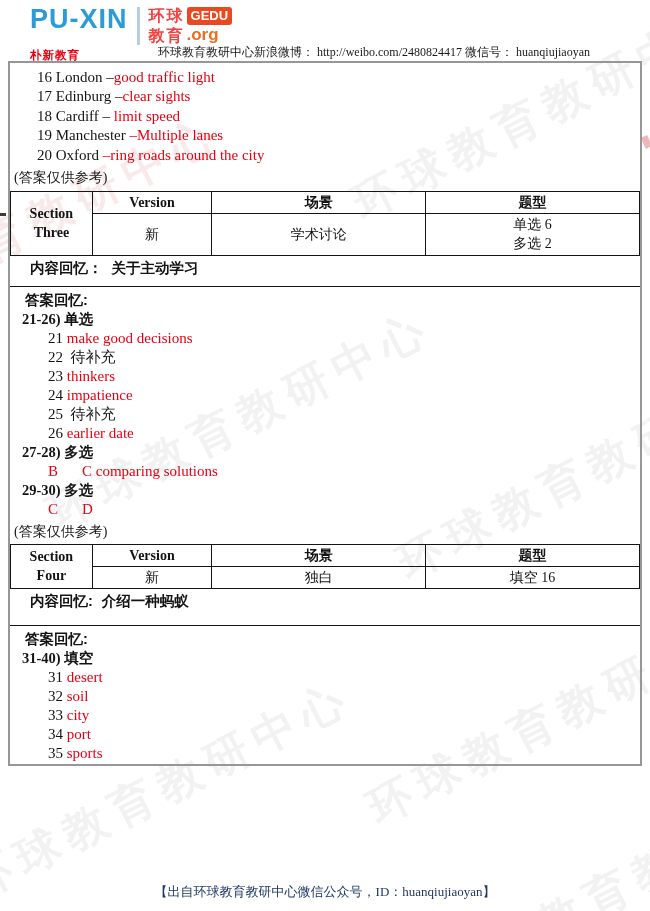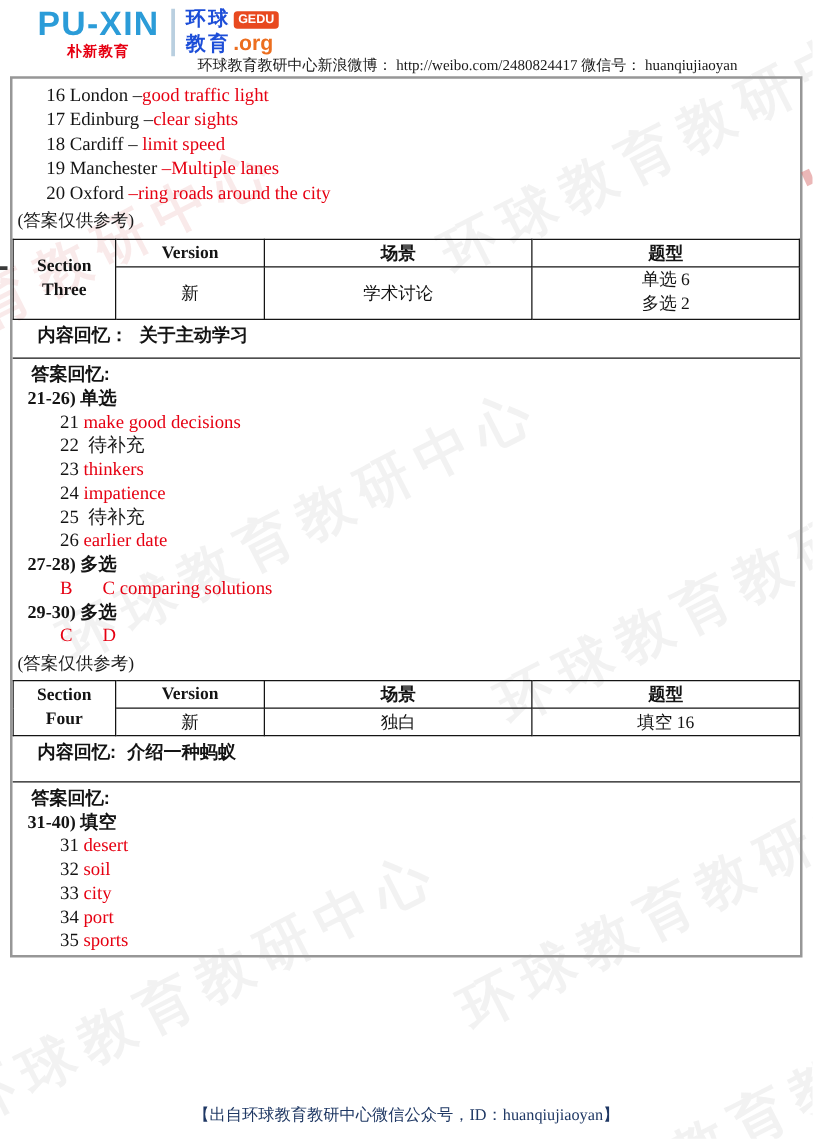--- a/index.html
+++ b/index.html
@@ -15,26 +15,26 @@
   .edge-dash { position:absolute; left:0; top:213px; width:6px; height:3px; background:#3a3a3a; z-index:3; }
   .edge-red  { position:absolute; right:0; top:136px; width:7px; height:12px;
                background:rgba(210,95,95,0.45); transform:rotate(-25deg); z-index:3; }
 
   
   .header { position:relative; z-index:2; height:48px; }
   .logo-row { position:absolute; left:30px; top:6px; display:flex; align-items:flex-start; }
   .puxin-main { font-family:"Liberation Sans",sans-serif; font-weight:bold; font-size:27px;
                 color:#2b9cd8; letter-spacing:1px; line-height:1; }
   .puxin-sub { font-family:"Liberation Sans",sans-serif; font-weight:bold; font-size:11.5px;
-               color:#e60012; text-align:center; margin-top:1px; letter-spacing:1px; }
+               color:#e60012; text-align:left; margin-top:15px; letter-spacing:1px; }
   .logo-sep { width:3px; height:38px; background:#b9cfe0; margin:1px 9px 0 9px; }
   .gedu-grid { display:grid; grid-template-columns:auto auto; column-gap:2px; row-gap:0; align-items:center; }
   .g-cn { font-family:"Liberation Sans",sans-serif; font-weight:bold; font-size:16px;
-          color:#1d4ed8; letter-spacing:2px; line-height:1.2; }
-  .g-badge { font-family:"Liberation Sans",sans-serif; font-weight:bold; font-size:10px;
+          color:#ef4444; letter-spacing:2px; line-height:1.2; }
+  .g-badge { font-family:"Liberation Sans",sans-serif; font-weight:bold; font-size:13px;
              color:#fff; background:#e8491f; padding:1px 4px 2px 4px; border-radius:3px; }
   .g-org { font-family:"Liberation Sans",sans-serif; font-weight:bold; font-size:17px; color:#ec6e1f; }
   .contact-line { position:absolute; left:158px; top:44px; font-size:12px; color:#1a1a1a; }
 
   
   .doc-box { position:absolute; left:8px; top:61px; width:634px; height:705px;
              border:2px solid #979797; background:transparent; z-index:1; overflow:hidden; }
 
   .geo-section { padding-top:5px; }
   .geo-line { padding-left:27px; font-size:15px; line-height:19.4px; }

